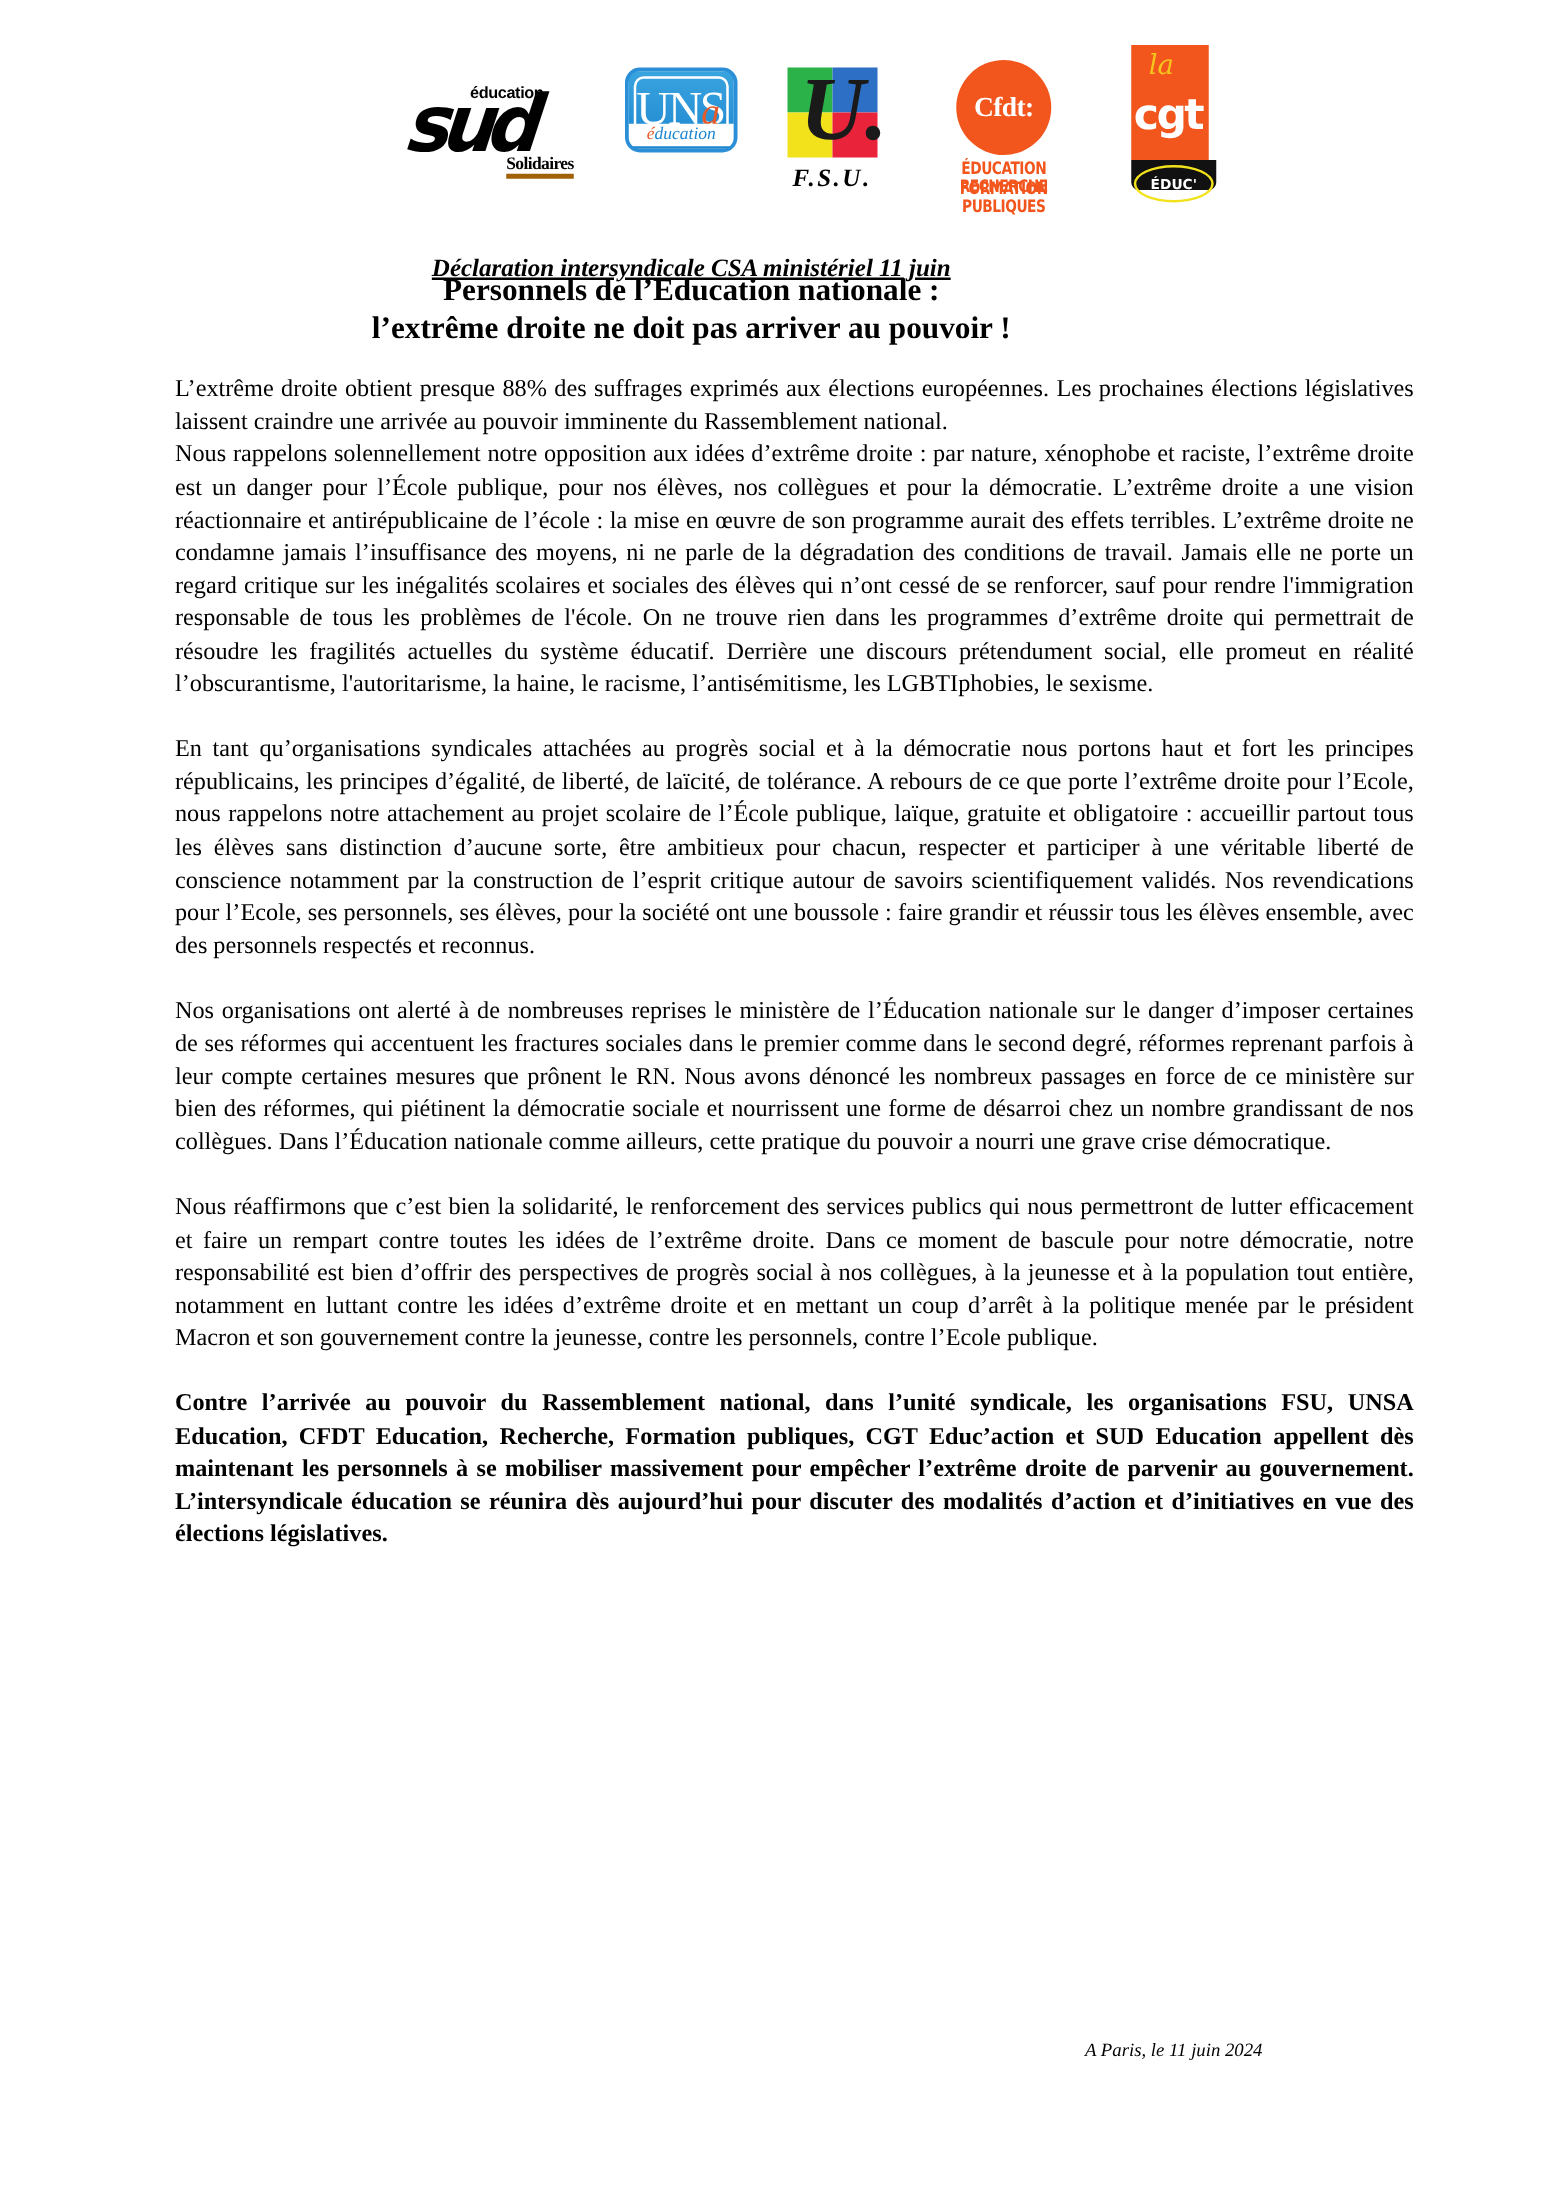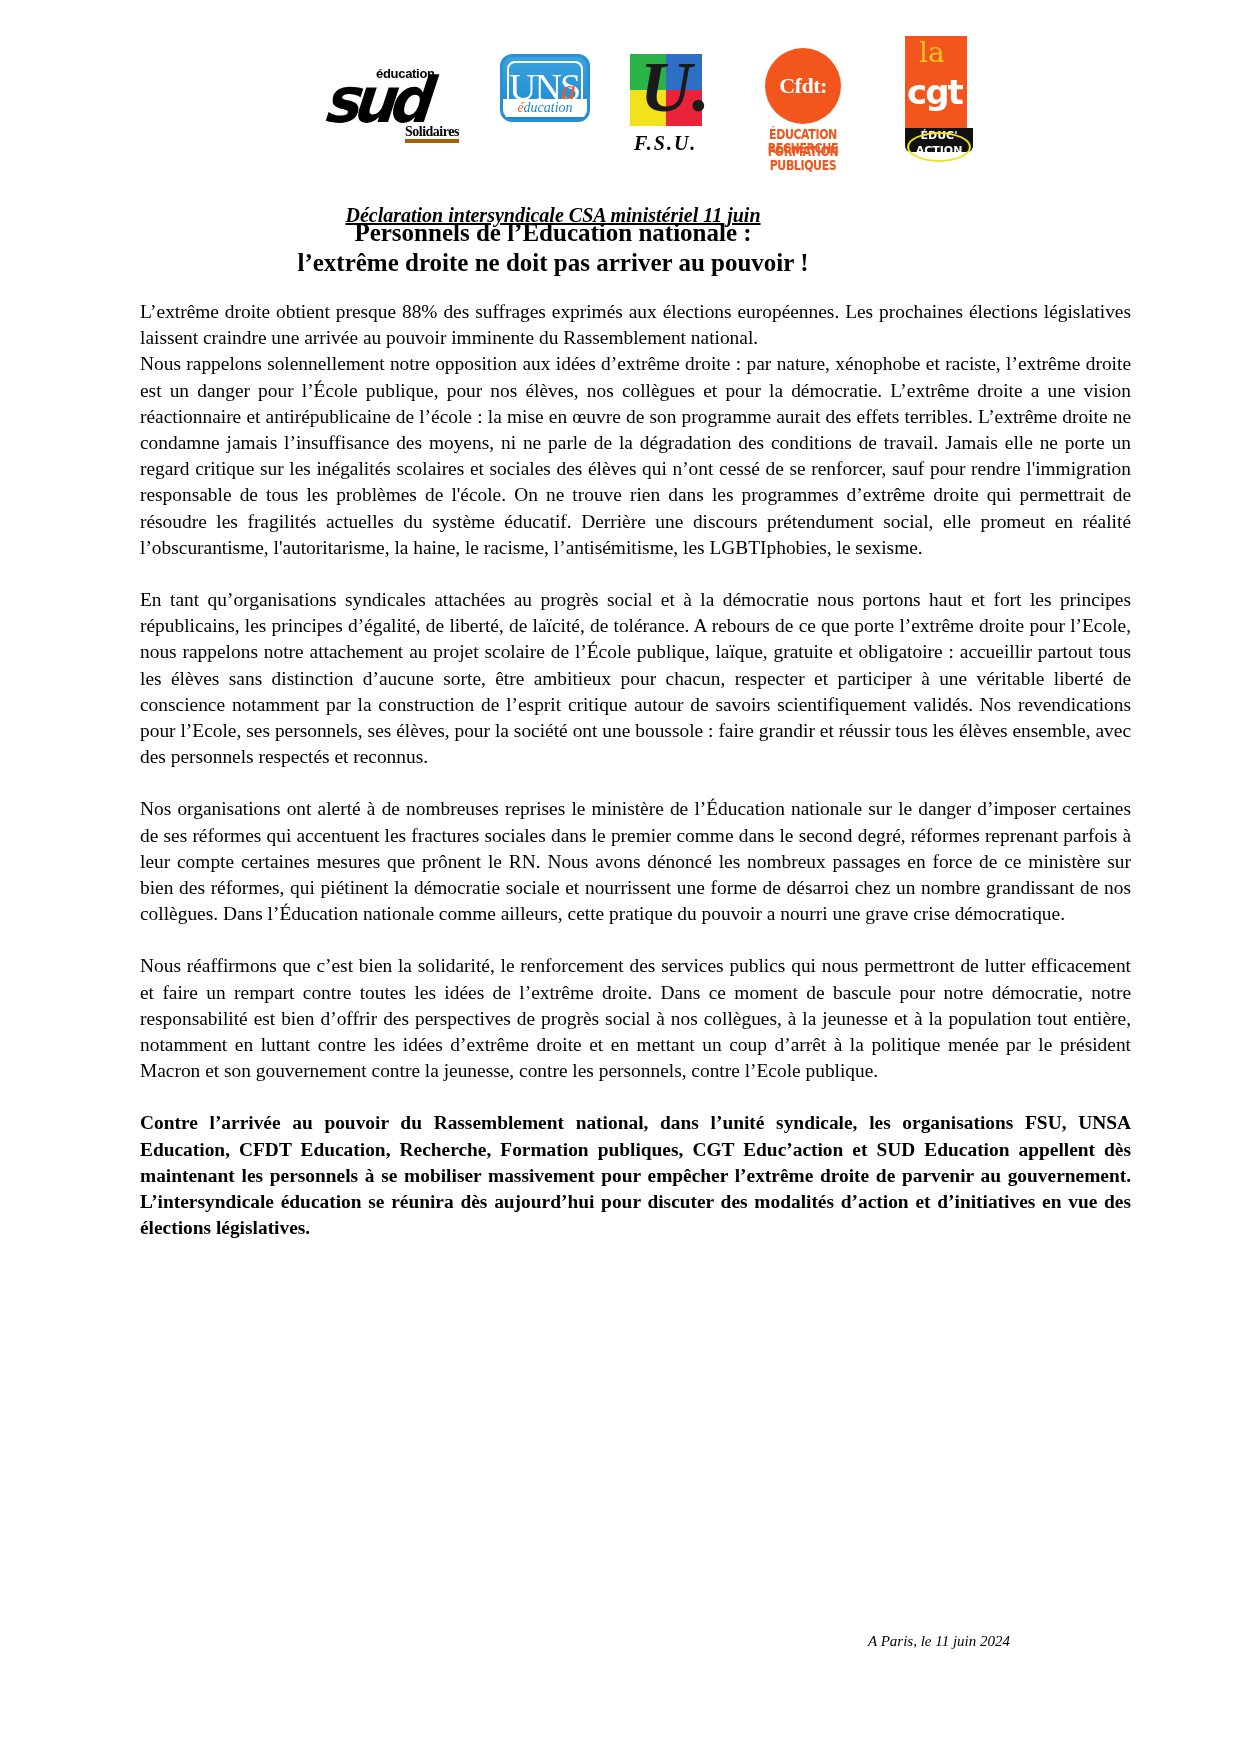--- a/index.html
+++ b/index.html
@@ -121,33 +121,33 @@
     .cfdt-line.l2 { top: 96px; }
 
     
     .logo-cgt { left: 585px; top: 0px; width: 68px; height: 130px; }
     .cgt-top {
       position: absolute; left: 0; top: 0; width: 62px; height: 92px;
       background: #f2561d;
     }
     .cgt-la {
       position: absolute; left: 14px; top: 6px;
-      color: #f6c51d; font-family: "DejaVu Serif", serif; 
-      font-size: 28px; line-height: 22px;
+      color: #f6c51d; font-family: "DejaVu Serif", serif; font-style: italic;
+      font-size: 22px; line-height: 22px;
     }
     .cgt-cgt {
       position: absolute; left: 2px; top: 36px;
       color: #fff; font-family: "DejaVu Sans", sans-serif; font-weight: bold;
       font-size: 34px; letter-spacing: -2px; line-height: 40px;
     }
     .cgt-bottom {
       position: absolute; left: 0; top: 92px; width: 68px; height: 24px;
       background: #111; color: #fff; border-radius: 0 0 6px 6px;
       font-family: "DejaVu Sans", sans-serif; font-weight: bold; font-size: 11px;
-      text-align: center; line-height: 15px; padding-top: 0; box-sizing: border-box;
+      text-align: center; line-height: 15px; padding-top: 12px; box-sizing: border-box;
     }
     .cgt-ring {
       position: absolute; left: 2px; top: 96px; width: 64px; height: 30px;
       border: 2px solid #f2e21c; border-radius: 50%; box-sizing: border-box;
     }
 
     
     .decl {
       position: absolute; top: 192px; left: 0; width: 1106px;
       text-align: center;

